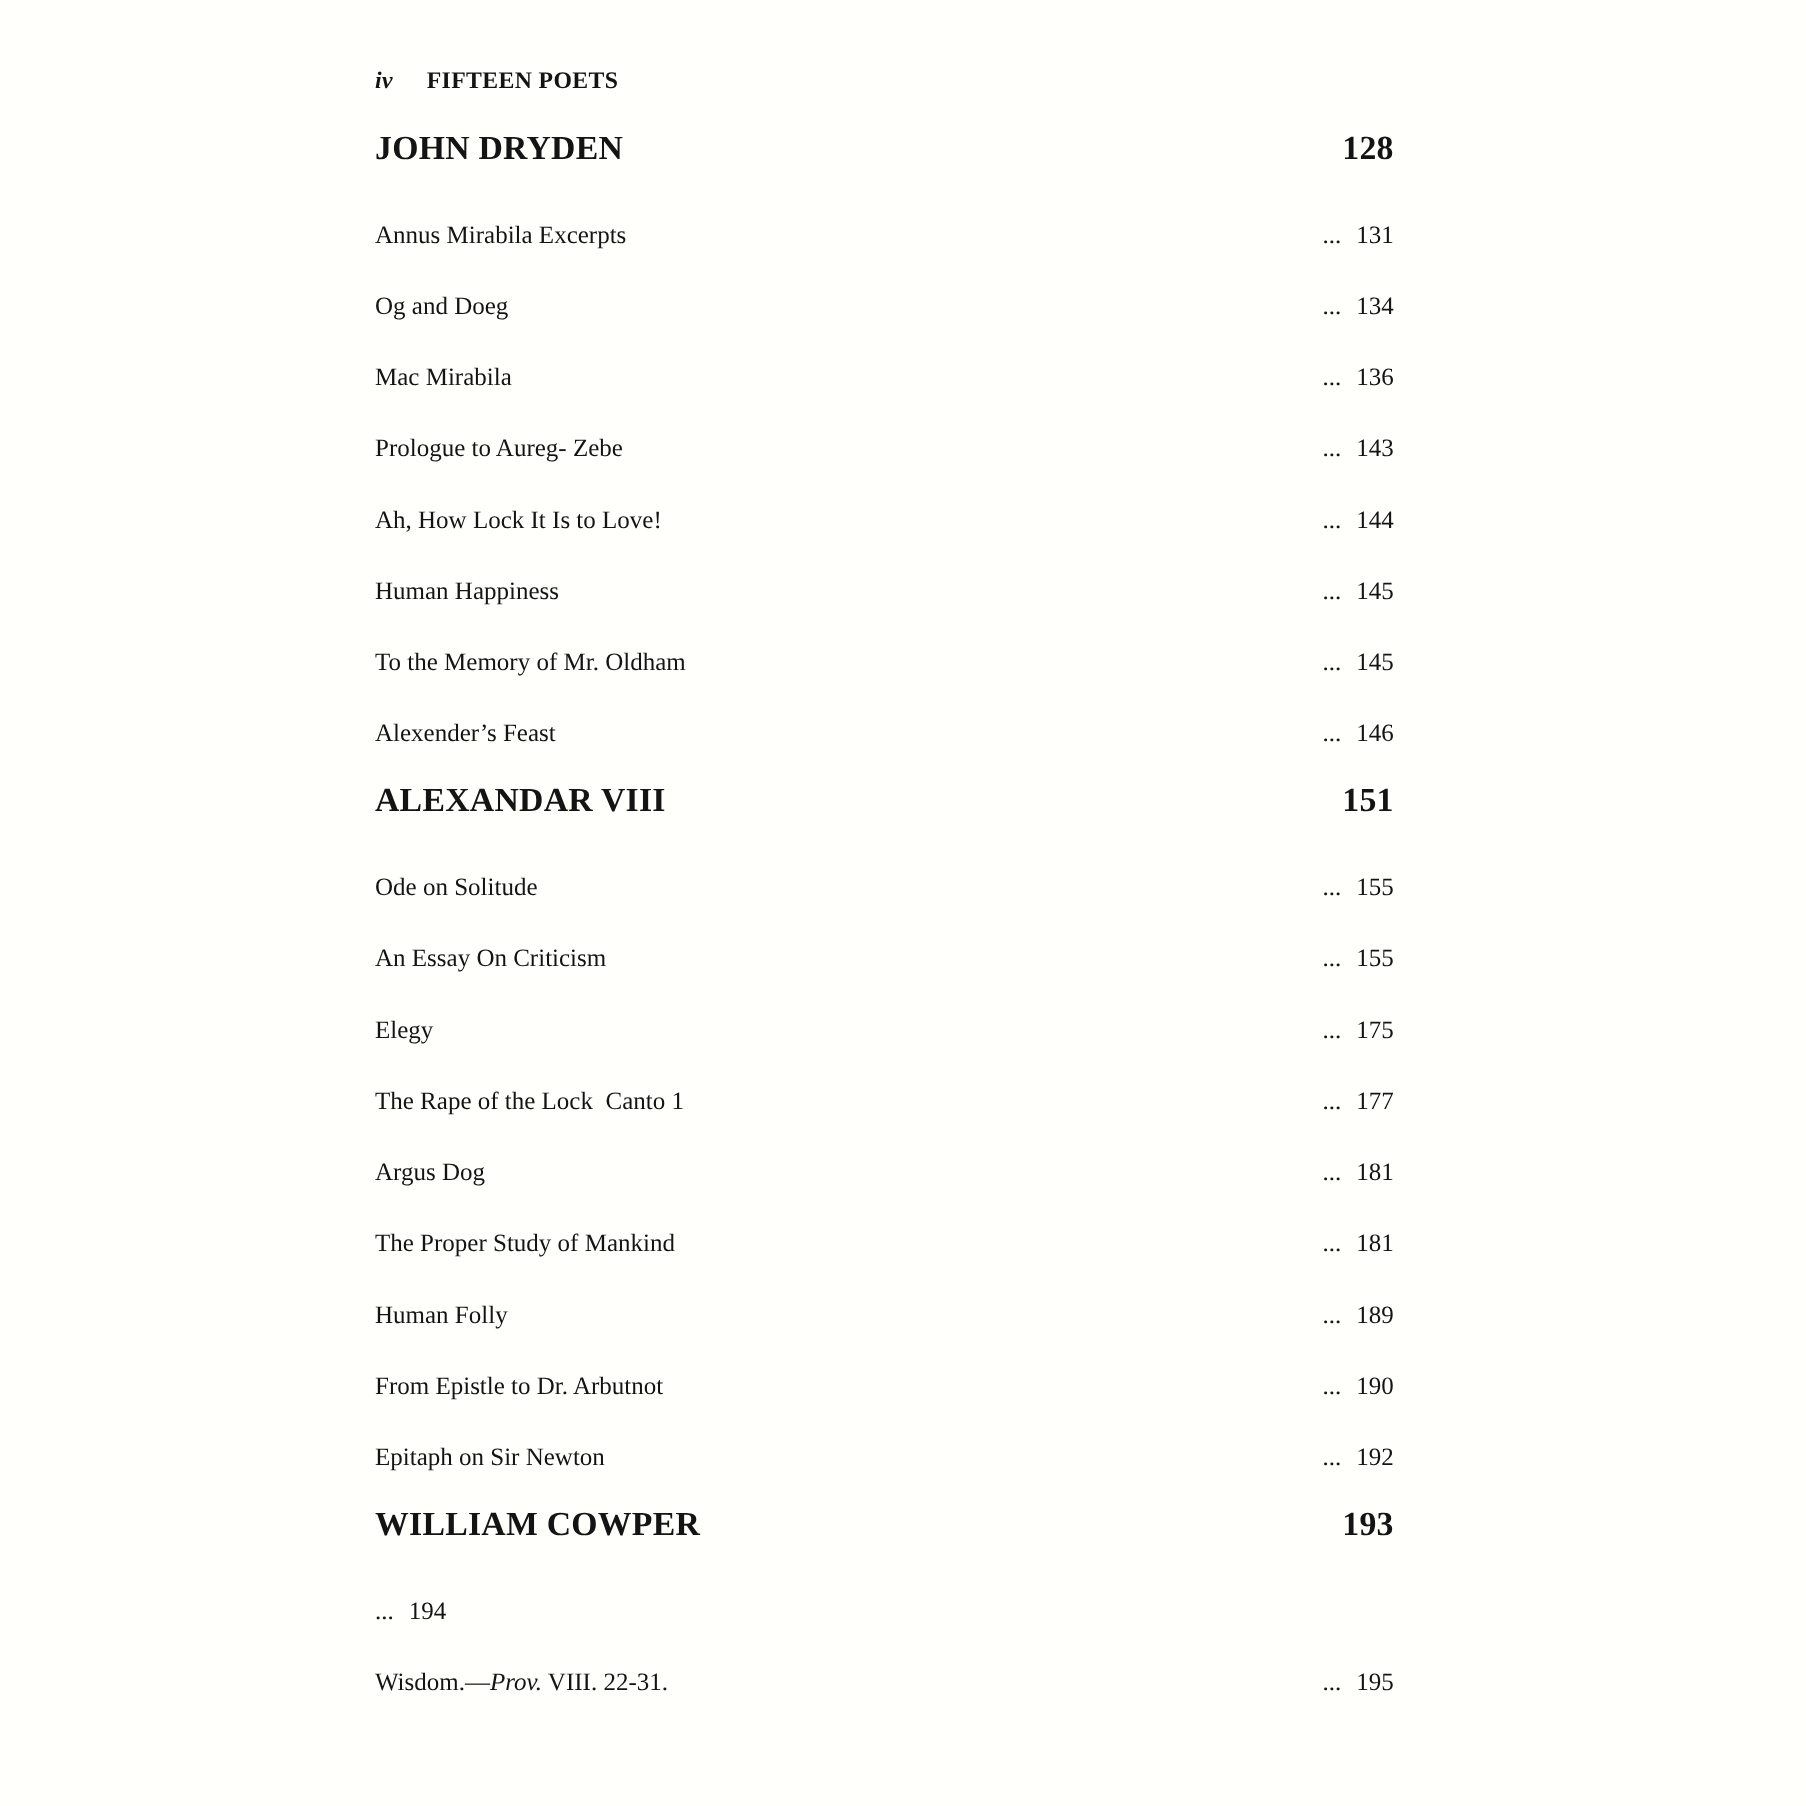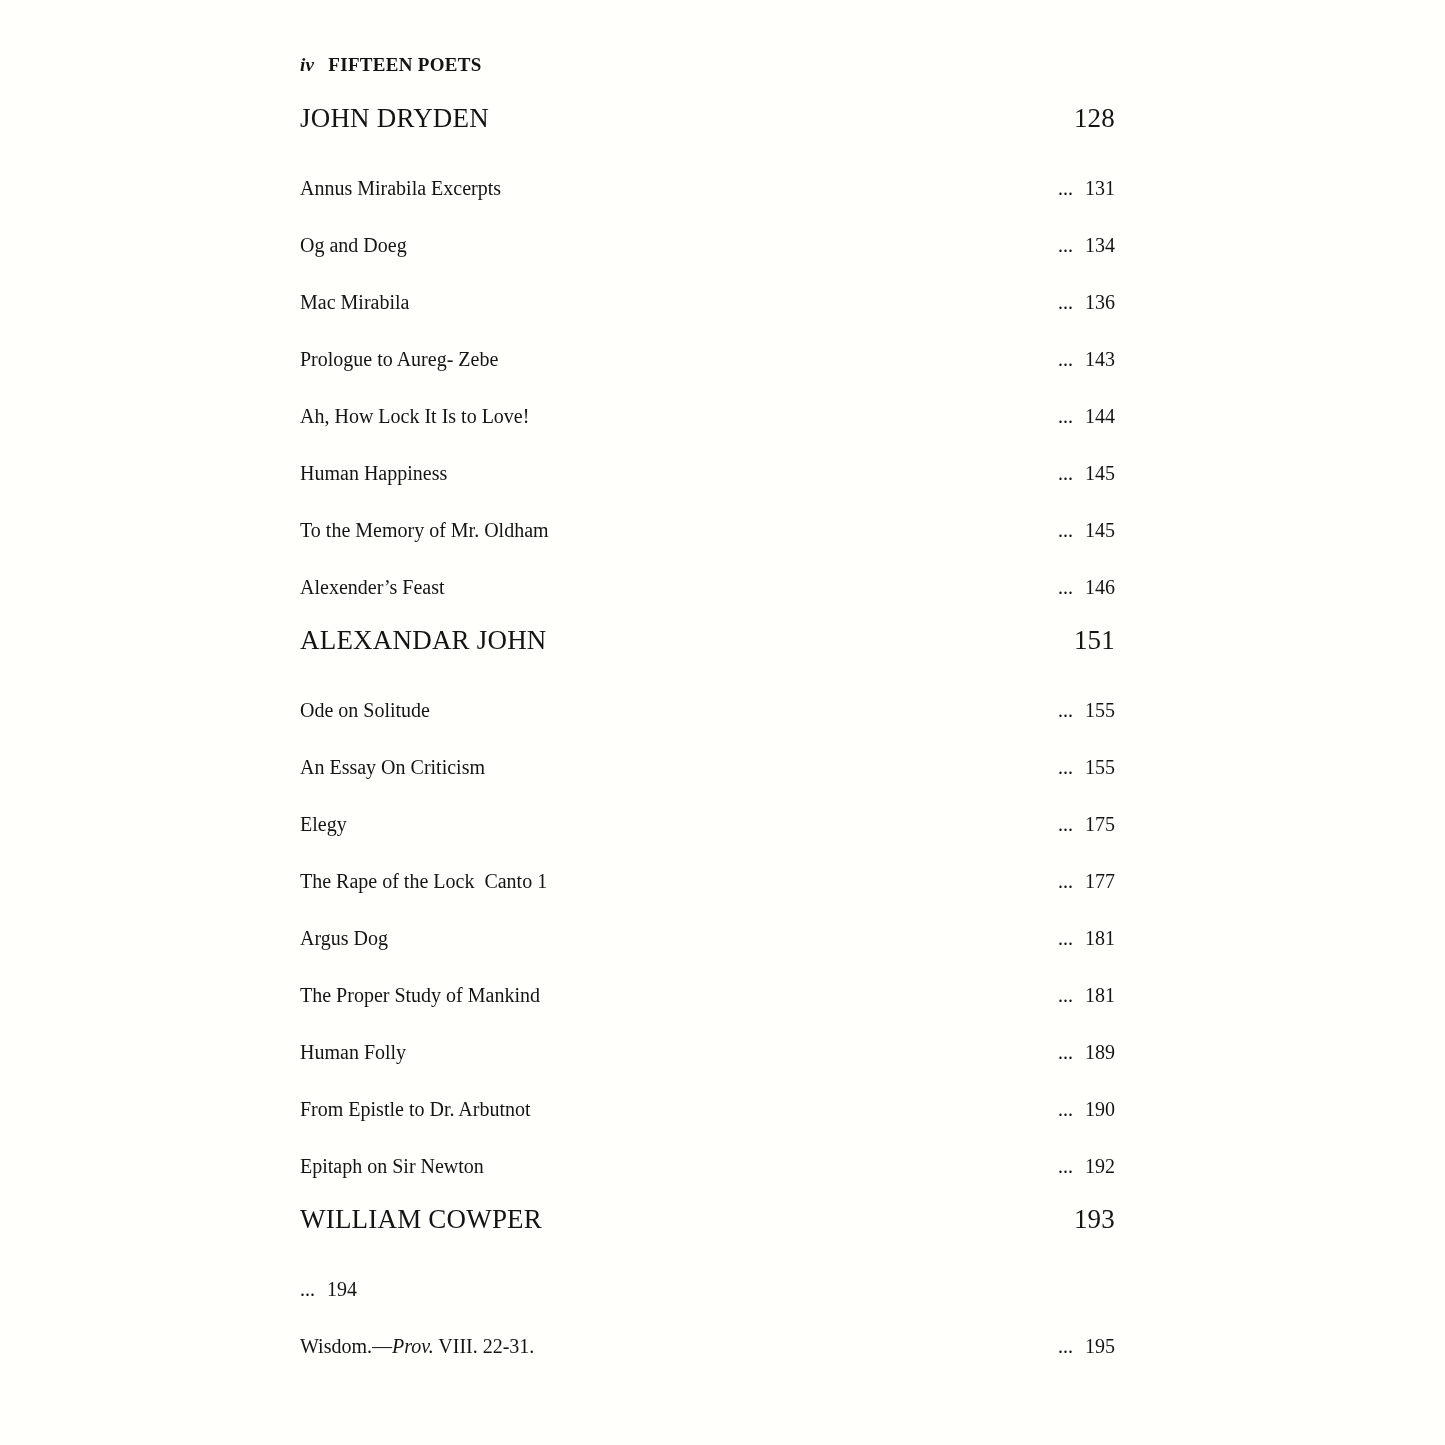--- a/index.html
+++ b/index.html
@@ -16,39 +16,39 @@
   }
   .page {
     box-sizing: border-box;
     width: 1445px;
     height: 1445px;
     padding: 52px 330px 0 300px;
   }
   .doc-header {
     display: flex;
     align-items: baseline;
-    gap: 14px;
+    gap: 27px;
     font-size: 19px;
     font-weight: bold;
     line-height: 26px;
     margin-bottom: 16px;
     letter-spacing: 0.3px;
   }
   .folio {
     font-style: italic;
   }
   .row {
     display: flex;
     justify-content: space-between;
     align-items: center;
     height: 57px;
   }
   .section-row {
     font-size: 27px;
-    font-weight: normal;
+    font-weight: bold;
     margin-top: -4px;
     margin-bottom: 13px;
     letter-spacing: 0.2px;
   }
   .entry-row {
     font-size: 20px;
   }
   .title-cell {
     white-space: pre-wrap;
   }
@@ -128,21 +128,21 @@
         </span>
       </div>
       <div class="row entry-row">
         <span class="title-cell">Alexender’s Feast</span>
         <span class="page-cell">
           <span class="leader">...</span>
           <span>146</span>
         </span>
       </div>
       <div class="row section-row">
-        <span class="title-cell">ALEXANDAR JOHN</span>
+        <span class="title-cell">ALEXANDAR VIII</span>
         <span class="page-cell">
           <span>151</span>
         </span>
       </div>
       <div class="row entry-row">
         <span class="title-cell">Ode on Solitude</span>
         <span class="page-cell">
           <span class="leader">...</span>
           <span>155</span>
         </span>

